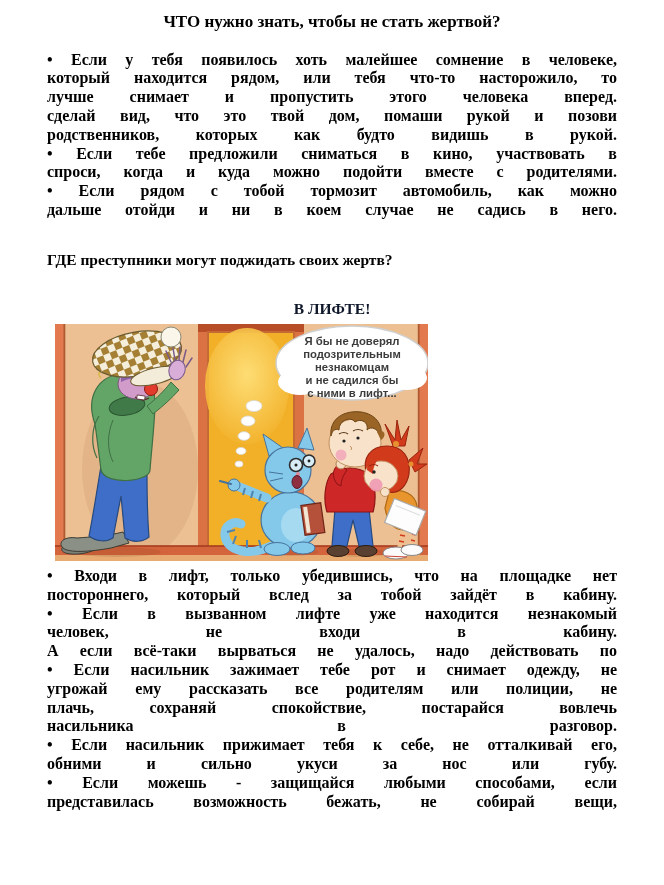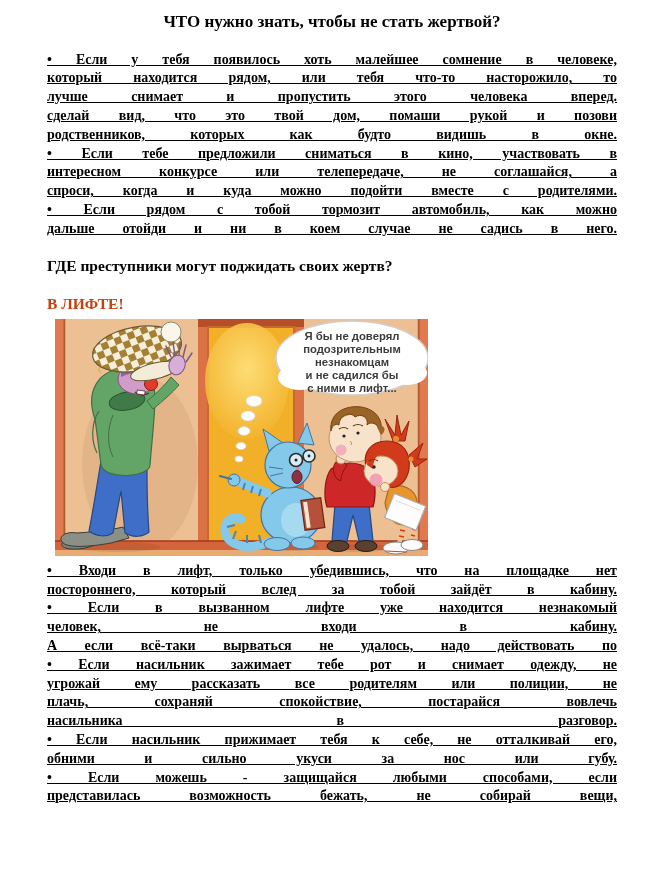--- a/index.html
+++ b/index.html
@@ -15,32 +15,32 @@
     color:#000;
   }
   .title {
     font-size:17px;
     line-height:18.8px;
     text-align:center;
     white-space:nowrap;
   }
   .blank { height:18.8px; }
   .tline {
-    font-size:14px;
+    font-size:16px;
     line-height:18.8px;
     text-align:justify;
     text-align-last:justify;
-    text-decoration:underline;
   }
   .hline {
     font-size:15.5px;
     line-height:18.8px;
     text-align:left;
-  }
-  .red { color:#c2410c; }
+    margin-top:12px;
+  }
+  .red { color:#0f172a;text-align:center; }
   .cartoon {
     display:block;
     margin:5px 0 6px 8px;
   }
   .bubble-text {
     font-family:"Liberation Sans", sans-serif;
     font-weight:bold;
     font-size:11.3px;
     fill:#3c3c3c;
   }
@@ -51,23 +51,22 @@
 <div class="page">
 
   <div class="title">ЧТО нужно знать, чтобы не стать жертвой?</div>
   <div class="blank"></div>
 
   <div>
       <div class="tline">• Если у тебя появилось хоть малейшее сомнение в человеке,</div>
       <div class="tline">который находится рядом, или тебя что-то насторожило, то</div>
       <div class="tline">лучше снимает и пропустить этого человека вперед.</div>
       <div class="tline">сделай вид, что это твой дом, помаши рукой и позови</div>
-      <div class="tline">родственников, которых как будто видишь в окне.</div>
+      <div class="tline">родственников, которых как будто видишь в рукой.</div>
       <div class="tline">• Если тебе предложили сниматься в кино, участвовать в</div>
-      <div class="tline">интересном конкурсе или телепередаче, не соглашайся, а</div>
       <div class="tline">спроси, когда и куда можно подойти вместе с родителями.</div>
       <div class="tline">• Если рядом с тобой тормозит автомобиль, как можно</div>
       <div class="tline">дальше отойди и ни в коем случае не садись в него.</div>
     </div>
   <div class="blank"></div>
 
   <div class="hline">ГДЕ преступники могут поджидать своих жертв?</div>
   <div class="blank"></div>
 
   <div class="hline red">В ЛИФТЕ!</div>

